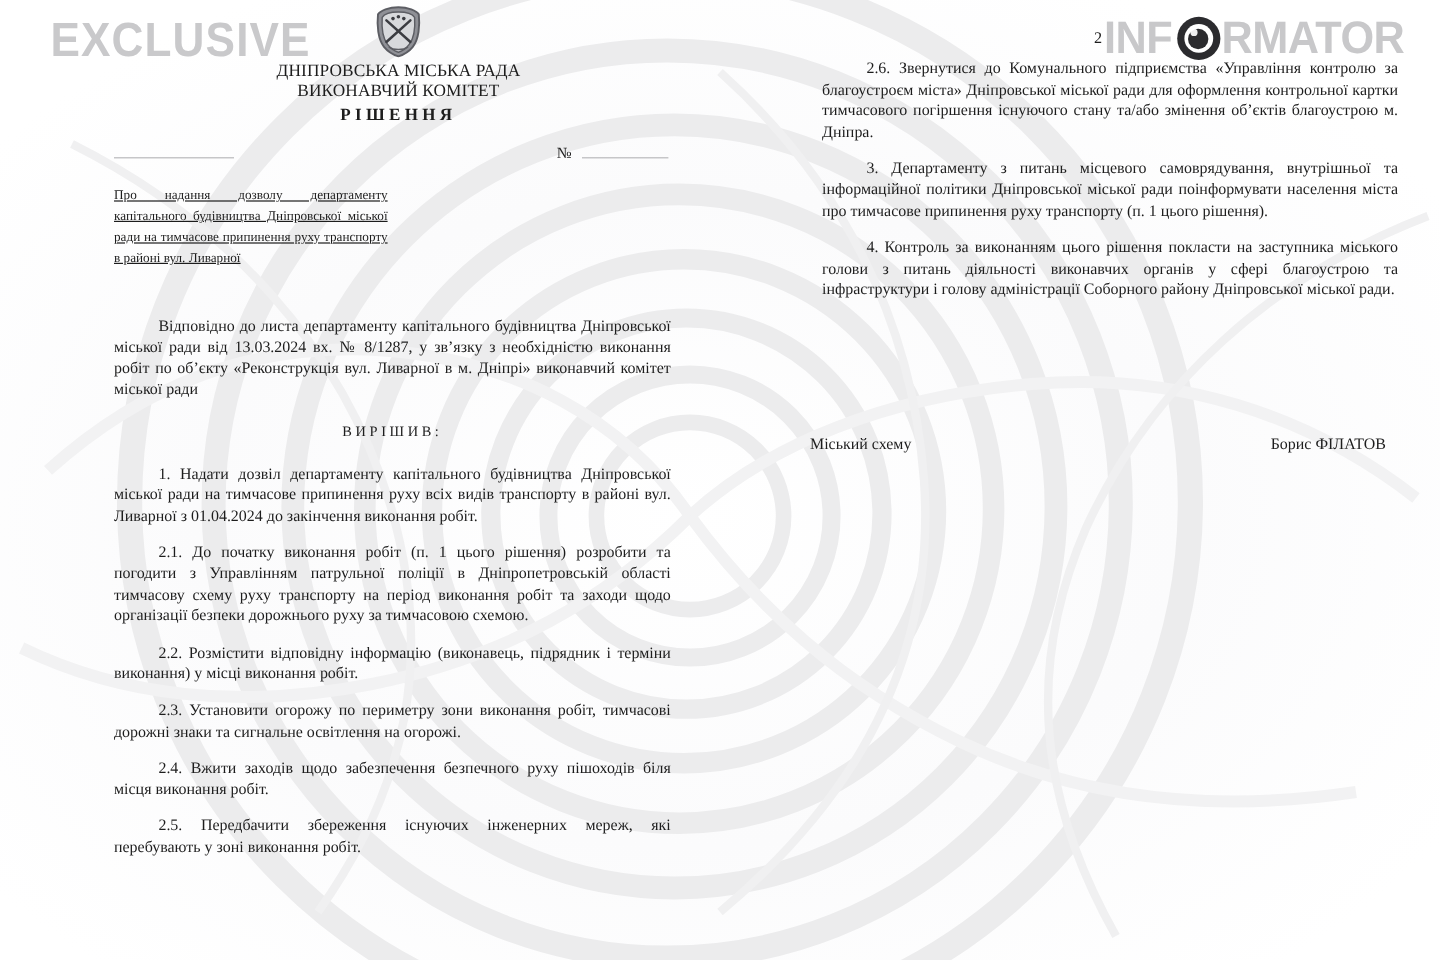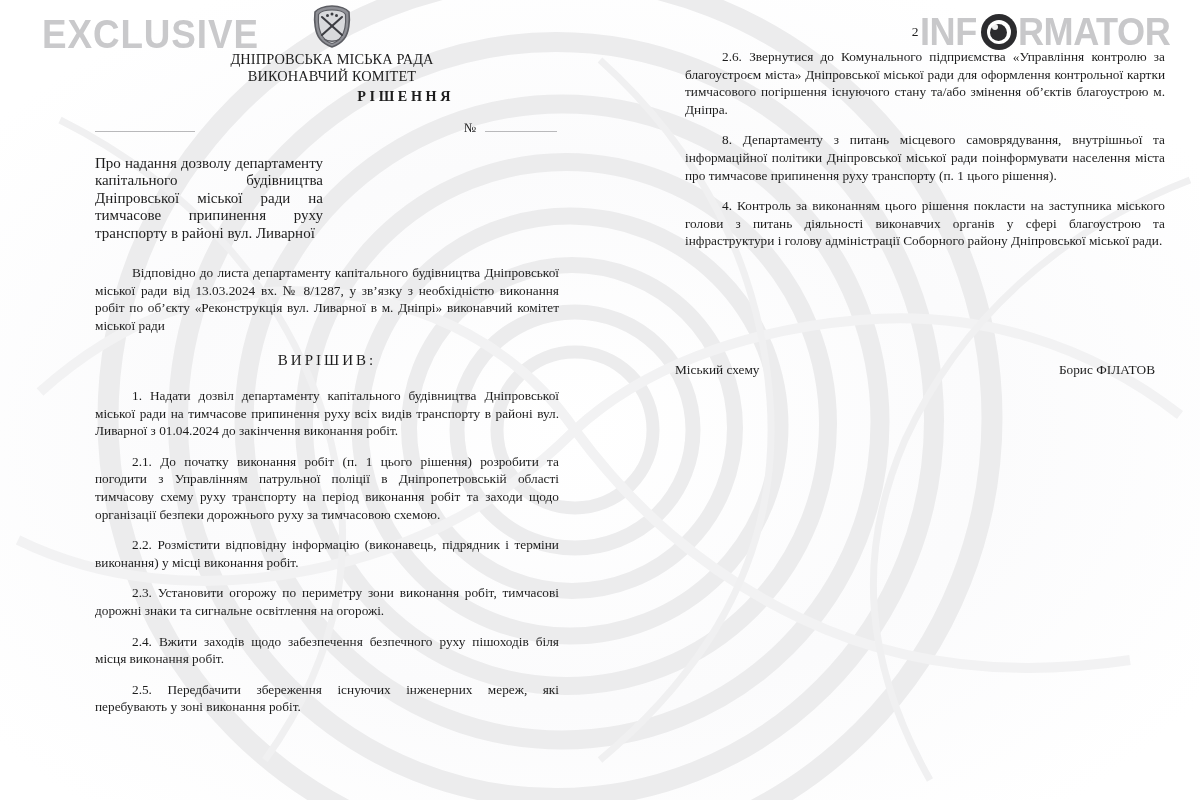--- a/index.html
+++ b/index.html
@@ -105,21 +105,20 @@
     letter-spacing: 0.1px;
     line-height: 16.5px;
     white-space: nowrap;
   }
   #doc-kind {
     font-size: 14.2px;
     font-weight: 700;
     letter-spacing: 3.6px;
     margin-top: 4px;
     line-height: 17px;
-    text-align: right;
   }
 
   
   #rule-left {
     position: absolute;
     left: 95px; top: 131px;
     width: 100px; height: 1px;
     background: #b9b9bb;
     z-index: 4;
   }
@@ -158,30 +157,31 @@
     line-height: 17.6px;
     text-align: justify;
     text-indent: 37px;
     -webkit-hyphens: none;
     hyphens: none;
   }
 
   
   #subject {
     width: 228px;
-    margin: 0 0 22px 0;
-    font-size: 15px;
+    margin: 0 0 38px 0;
+    font-size: 11px;
     line-height: 17.4px;
     text-align: justify;
     text-indent: 0;
+    text-decoration: underline;
   }
 
   #verdict {
     text-align: center;
-    font-size: 15px;
+    font-size: 12px;
     letter-spacing: 3px;
     margin: 18px 0 17px 0;
     text-indent: 0;
   }
 
   
   #sig-row {
     position: absolute;
     left: 675px;
     top: 362px;
@@ -279,21 +279,21 @@
     <p class="body">1. Надати дозвіл департаменту капітального будівництва Дніпровської міської ради на тимчасове припинення руху всіх видів транспорту в районі вул. Ливарної з 01.04.2024 до закінчення виконання робіт.</p>
     <p class="body">2.1. До початку виконання робіт (п. 1 цього рішення) розробити та погодити з Управлінням патрульної поліції в Дніпропетровській області тимчасову схему руху транспорту на період виконання робіт та заходи щодо організації безпеки дорожнього руху за тимчасовою схемою.</p>
     <p class="body">2.2. Розмістити відповідну інформацію (виконавець, підрядник і терміни виконання) у місці виконання робіт.</p>
     <p class="body">2.3. Установити огорожу по периметру зони виконання робіт, тимчасові дорожні знаки та сигнальне освітлення на огорожі.</p>
     <p class="body">2.4. Вжити заходів щодо забезпечення безпечного руху пішоходів біля місця виконання робіт.</p>
     <p class="body">2.5. Передбачити збереження існуючих інженерних мереж, які перебувають у зоні виконання робіт.</p>
   </div>
 
   <div class="col" id="col-right">
     <p class="body">2.6. Звернутися до Комунального підприємства «Управління контролю за благоустроєм міста» Дніпровської міської ради для оформлення контрольної картки тимчасового погіршення існуючого стану та/або змінення об’єктів благоустрою м. Дніпра.</p>
-    <p class="body">8. Департаменту з питань місцевого самоврядування, внутрішньої та інформаційної політики Дніпровської міської ради поінформувати населення міста про тимчасове припинення руху транспорту (п. 1 цього рішення).</p>
+    <p class="body">3. Департаменту з питань місцевого самоврядування, внутрішньої та інформаційної політики Дніпровської міської ради поінформувати населення міста про тимчасове припинення руху транспорту (п. 1 цього рішення).</p>
     <p class="body">4. Контроль за виконанням цього рішення покласти на заступника міського голови з питань діяльності виконавчих органів у сфері благоустрою та інфраструктури і голову адміністрації Соборного району Дніпровської міської ради.</p>
   </div>
 
   <div id="sig-row">
     <span class="sig-name">Міський схему</span>
     <span class="sig-name">Борис ФІЛАТОВ</span>
   </div>
 
 </div>
 

